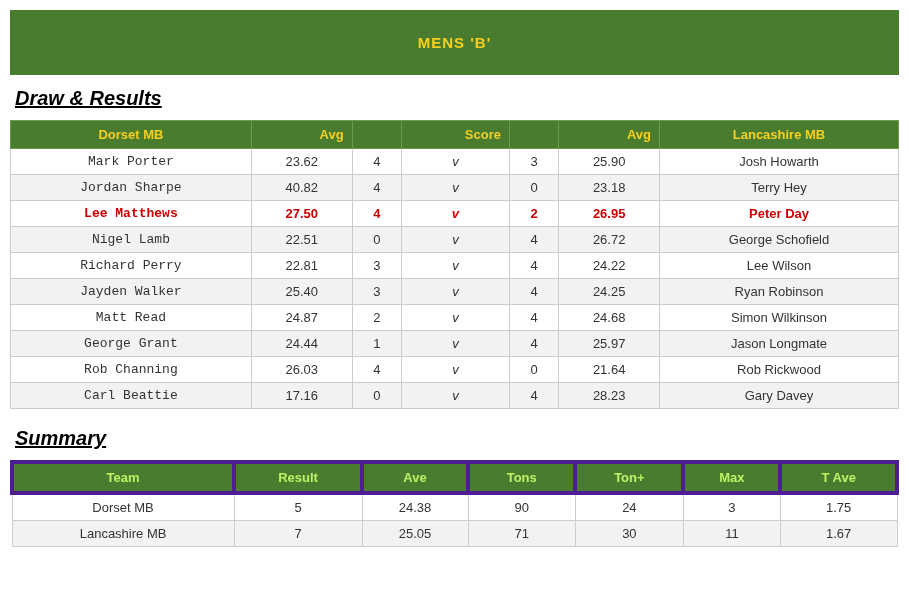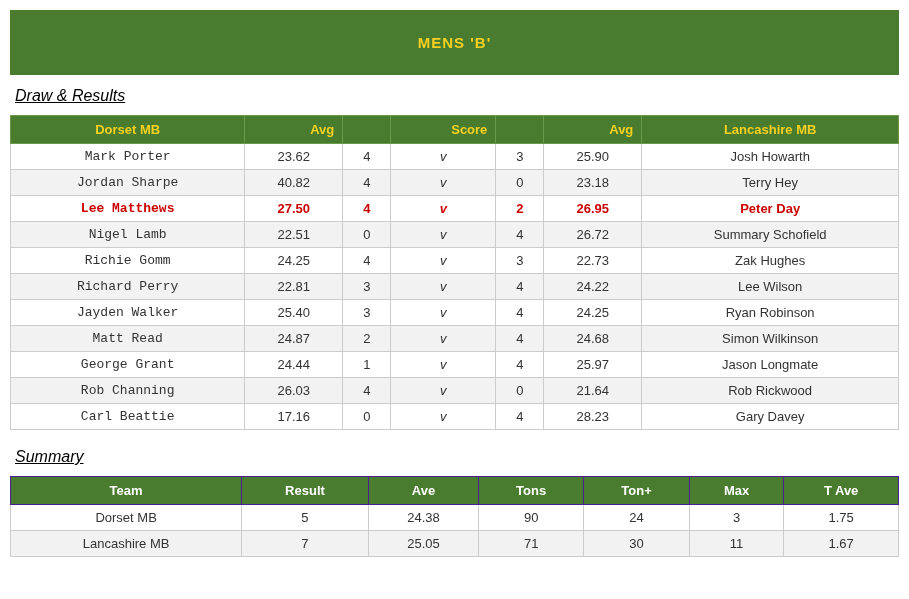--- a/index.html
+++ b/index.html
@@ -14,23 +14,23 @@
       background-color: #4a7c2f;
       color: #f5d020;
       font-weight: bold;
       font-size: 15px;
       text-align: center;
       padding: 24px;
       margin-bottom: 12px;
       letter-spacing: 1px;
     }
     .section-title {
-      font-weight: normal;
+      font-weight: bold;
       font-style: italic;
-      font-size: 16px;
+      font-size: 20px;
       text-decoration: underline;
       color: #000;
       margin-bottom: 10px;
       margin-left: 5px;
     }
     .main-table {
       width: 100%;
       border-collapse: collapse;
       margin-bottom: 18px;
       border: 1px solid #999;
@@ -75,25 +75,25 @@
       font-weight: bold !important;
       background-color: #ffffff !important;
     }
     .summary-table {
       width: 100%;
       border-collapse: collapse;
       border: 1px solid #999;
     }
     .summary-table th {
       background-color: #4a7c2f;
-      color: #ffffff;
+      color: #bef264;
       font-weight: bold;
       padding: 6px 8px;
       text-align: center;
-      border: 1px solid #4c1d95;
+      border: 4px solid #4c1d95;
     }
     .summary-table td {
       padding: 5px 8px;
       text-align: center;
       border: 1px solid #ccc;
       color: #333;
     }
     .summary-table tr:nth-child(even) td {
       background-color: #f2f2f2;
     }
@@ -152,30 +152,21 @@
     <td>26.95</td>
     <td class="player-right">Peter Day</td>
   </tr>
       <tr>
     <td class="player-left">Nigel Lamb</td>
     <td>22.51</td>
     <td>0</td>
     <td class="v-cell">v</td>
     <td>4</td>
     <td>26.72</td>
-    <td class="player-right">Summary Schofield</td>
-  </tr>
-      <tr>
-    <td class="player-left">Richie Gomm</td>
-    <td>24.25</td>
-    <td>4</td>
-    <td class="v-cell">v</td>
-    <td>3</td>
-    <td>22.73</td>
-    <td class="player-right">Zak Hughes</td>
+    <td class="player-right">George Schofield</td>
   </tr>
       <tr>
     <td class="player-left">Richard Perry</td>
     <td>22.81</td>
     <td>3</td>
     <td class="v-cell">v</td>
     <td>4</td>
     <td>24.22</td>
     <td class="player-right">Lee Wilson</td>
   </tr>

